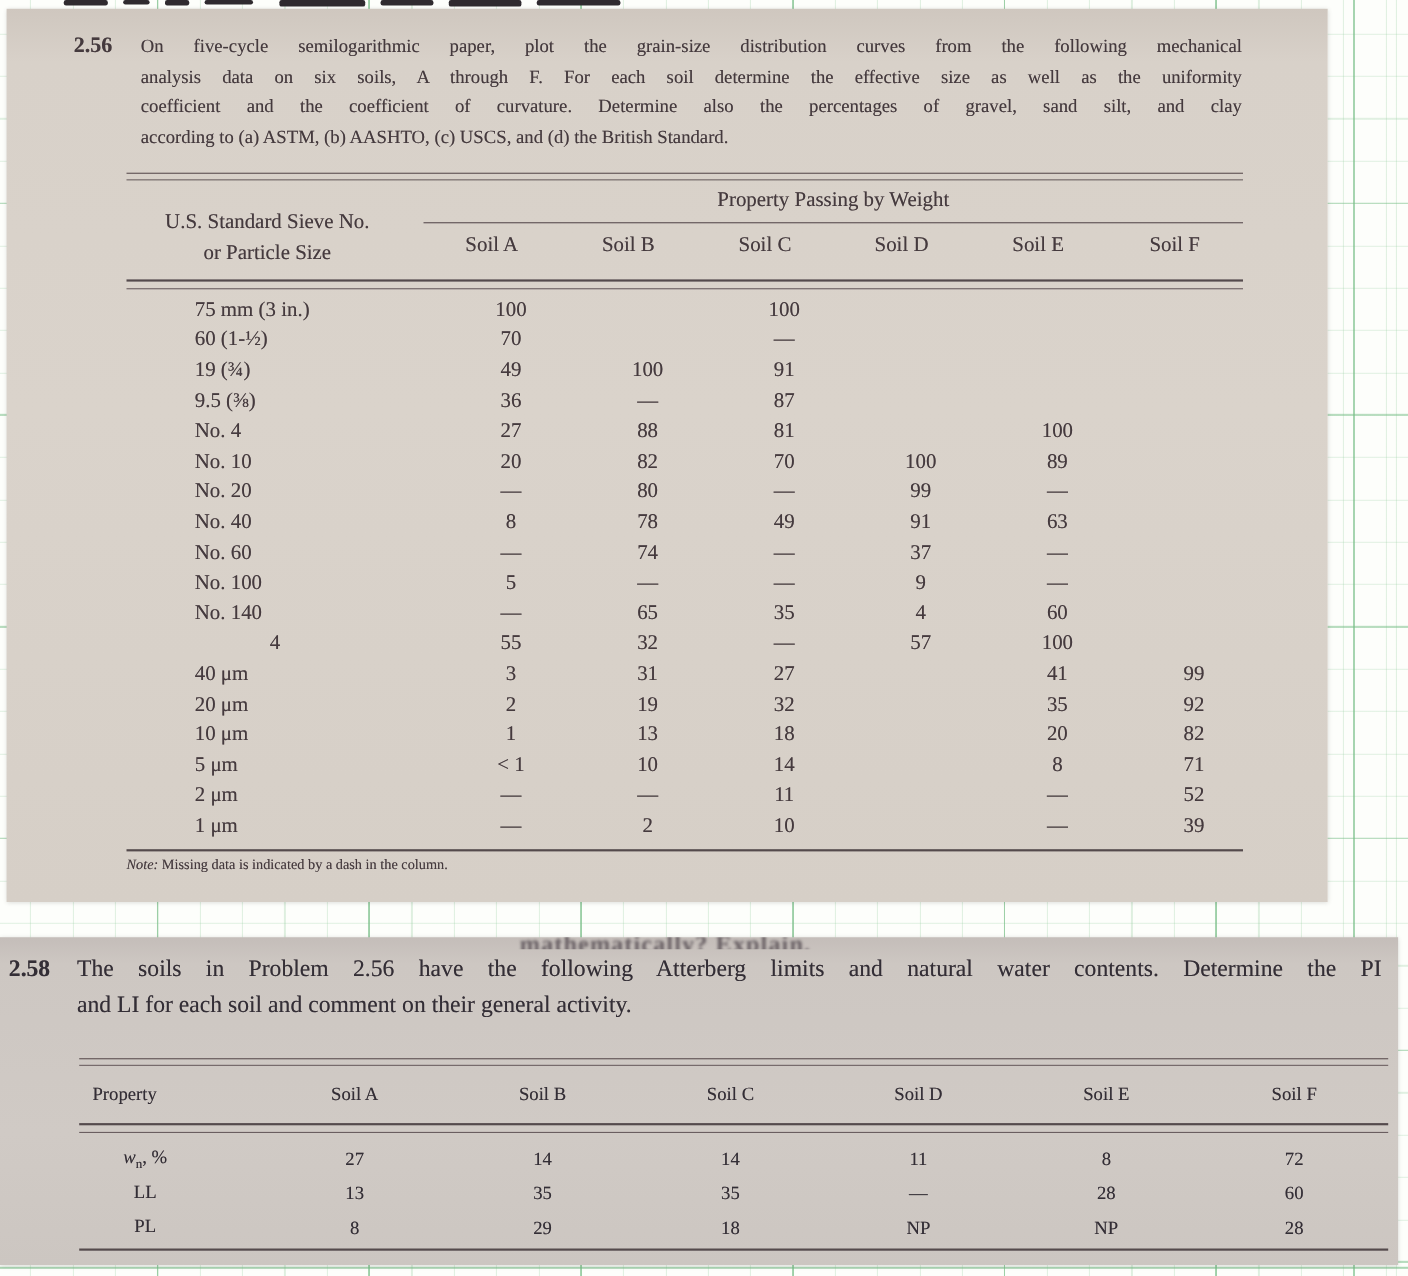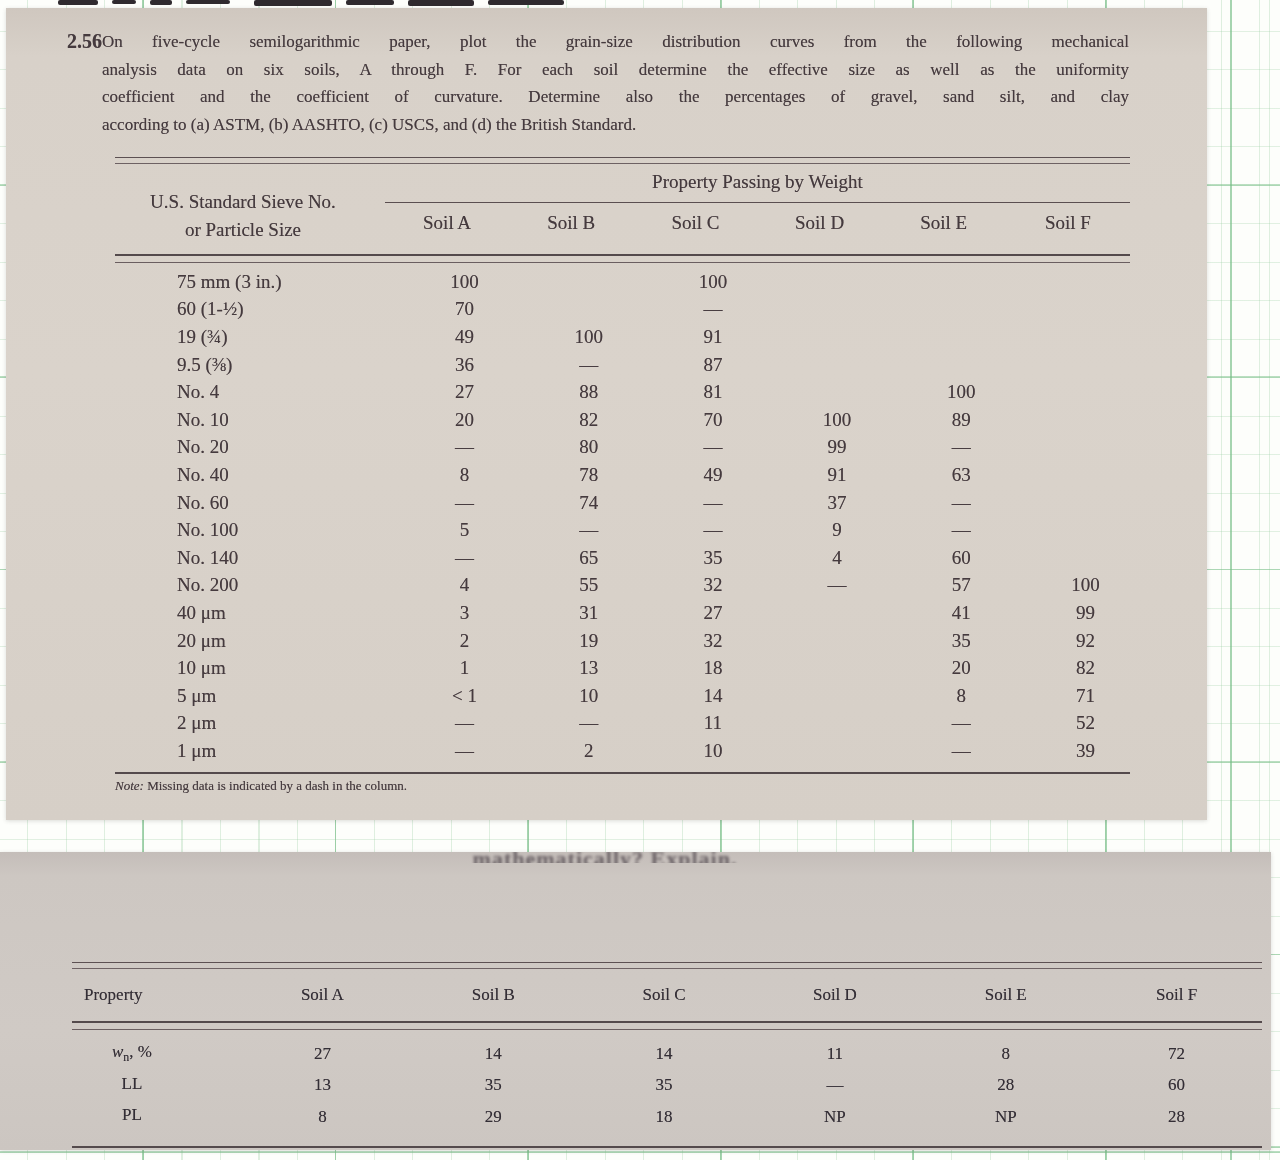--- a/index.html
+++ b/index.html
@@ -30,21 +30,21 @@
   }
   .scan *{text-shadow:0 0 .6px rgba(70,58,62,.55);}
 
   
   #top-fragment{position:absolute;left:58px;top:0;height:7px;width:560px;display:flex;align-items:flex-start;gap:14px;}
   #top-fragment i{display:block;background:#2f2a2f;border-radius:2px;}
 
   
   .prob{position:absolute;display:flex;}
   .prob-num{font-weight:bold;}
-  #prob1{left:50px;top:20px;width:1073px;justify-content:flex-end;}
+  #prob1{left:50px;top:20px;width:1073px;gap:26px;justify-content:flex-end;}
   #prob1 .prob-num{font-size:20px;line-height:27.5px;width:46px;text-align:right;flex:none;}
   #prob1 .prob-text{flex:1;font-size:17px;line-height:27.5px;}
   #prob2{left:8px;top:12px;width:1248px;gap:12px;}
   #prob2 .prob-num{font-size:21.5px;line-height:33px;width:50px;flex:none;}
   #prob2 .prob-text{flex:1;font-size:21.5px;line-height:33px;}
   .pline{text-align:justify;text-align-last:justify;}
   .pline-last{text-align:left;text-align-last:auto;}
   .dblrule{height:6px;border-top:2.2px solid #544a4c;border-bottom:1.6px solid #6a5e60;}
   .toprule{height:5px;border-top:1.6px solid #5c5052;border-bottom:1.4px solid #6d6163;}
   .botrule{border-top:2.4px solid #544a4c;}
@@ -66,21 +66,21 @@
 
   #note1{position:absolute;left:109px;top:770px;font-size:13px;}
   #note1 .np{font-style:italic;}
 
   
   #table2{position:absolute;left:72px;top:110px;width:1190px;font-size:17px;}
   .t2-row{display:grid;grid-template-columns:165px repeat(6,1fr);align-items:center;}
   #t2-head{height:52px;}
   #t2-head .t2-label{width:165px;text-align:left;padding-left:12px;}
   #t2-head .t2-cell{text-align:center;}
-  #t2-body{padding:8px 0 13px;}
+  #t2-body{padding:8px 0 2px;}
   #t2-body .t2-row{height:31.5px;}
   .t2-label-inner{display:inline-block;width:120px;text-align:center;}
   .t2-cell{text-align:center;}
   .ital{font-style:italic;}
   sub{font-size:70%;}
 
   
   #frag2{position:absolute;left:285px;top:0;width:640px;height:11px;overflow:hidden;text-align:center;}
   #frag2 span{display:inline-block;margin-top:-13px;font-size:22px;font-weight:bold;color:#4a4148;
               filter:blur(1.6px);opacity:.75;letter-spacing:1px;}
@@ -247,21 +247,20 @@
           <div class="t1-label">No. 140</div>
           <div class="t1-cell">—</div>
           <div class="t1-cell">65</div>
           <div class="t1-cell">35</div>
           <div class="t1-cell">4</div>
           <div class="t1-cell">60</div>
           <div class="t1-cell"></div>
         </div>
 
         <div class="t1-row">
-          <div class="t1-label">No. 200</div>
           <div class="t1-cell">4</div>
           <div class="t1-cell">55</div>
           <div class="t1-cell">32</div>
           <div class="t1-cell">—</div>
           <div class="t1-cell">57</div>
           <div class="t1-cell">100</div>
         </div>
 
         <div class="t1-row">
           <div class="t1-label">40 μm</div>
@@ -331,20 +330,27 @@
     <span class="np">Note:</span><span> Missing data is indicated by a dash in the column.</span>
   </div>
 </div>
 
 <div class="scan" id="scan2">
 
   <div id="frag2">
     <span>mathematically? Explain.</span>
   </div>
 
+  <div class="prob" id="prob2">
+    <div class="prob-num serif">2.58</div>
+    <div class="prob-text serif">
+      <div class="pline">The soils in Problem 2.56 have the following Atterberg limits and natural water contents. Determine the PI</div>
+      <div class="pline pline-last">and LI for each soil and comment on their general activity.</div>
+    </div>
+  </div>
 
   <div id="table2">
     <div class="toprule"></div>
 
     <div class="t2-row" id="t2-head">
       <div class="t2-label">Property</div>
       <div class="t2-cell">Soil A</div>
       <div class="t2-cell">Soil B</div>
       <div class="t2-cell">Soil C</div>
       <div class="t2-cell">Soil D</div>

